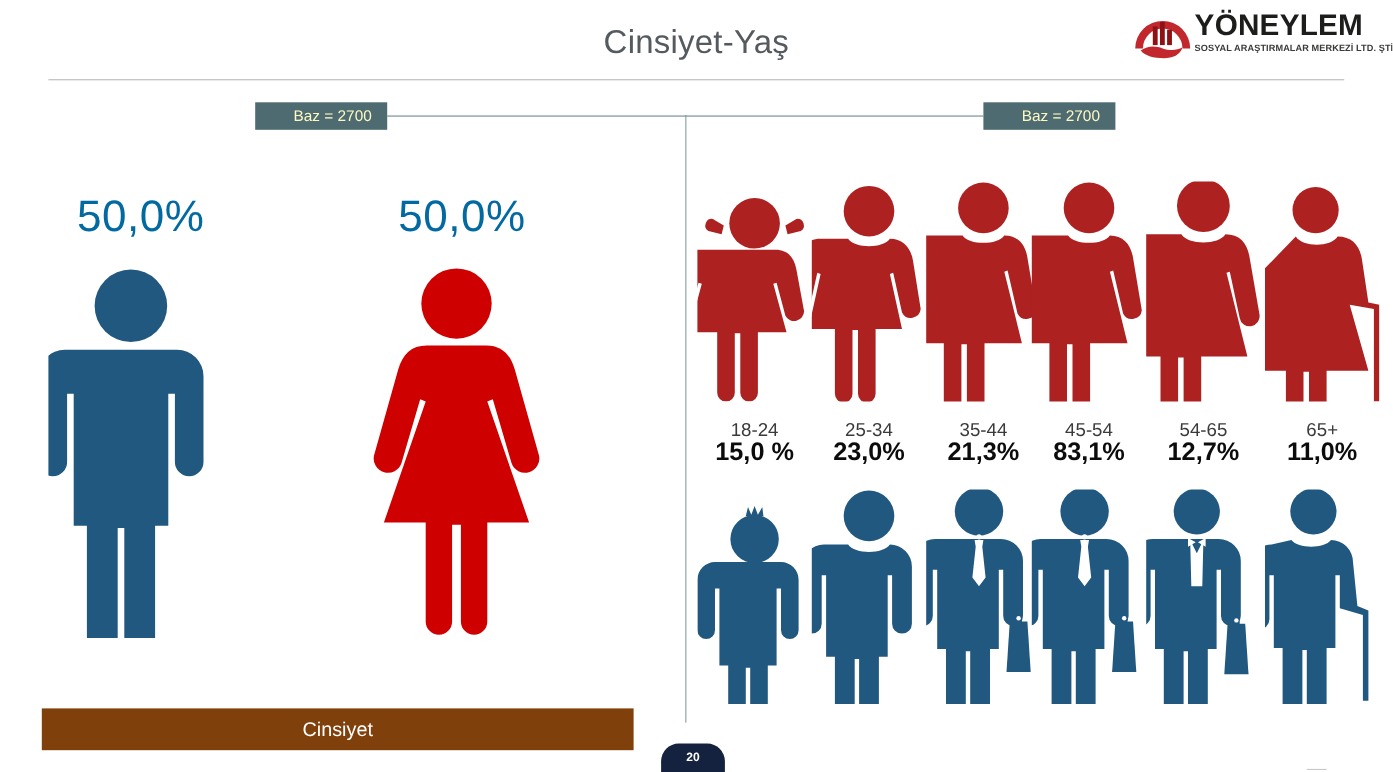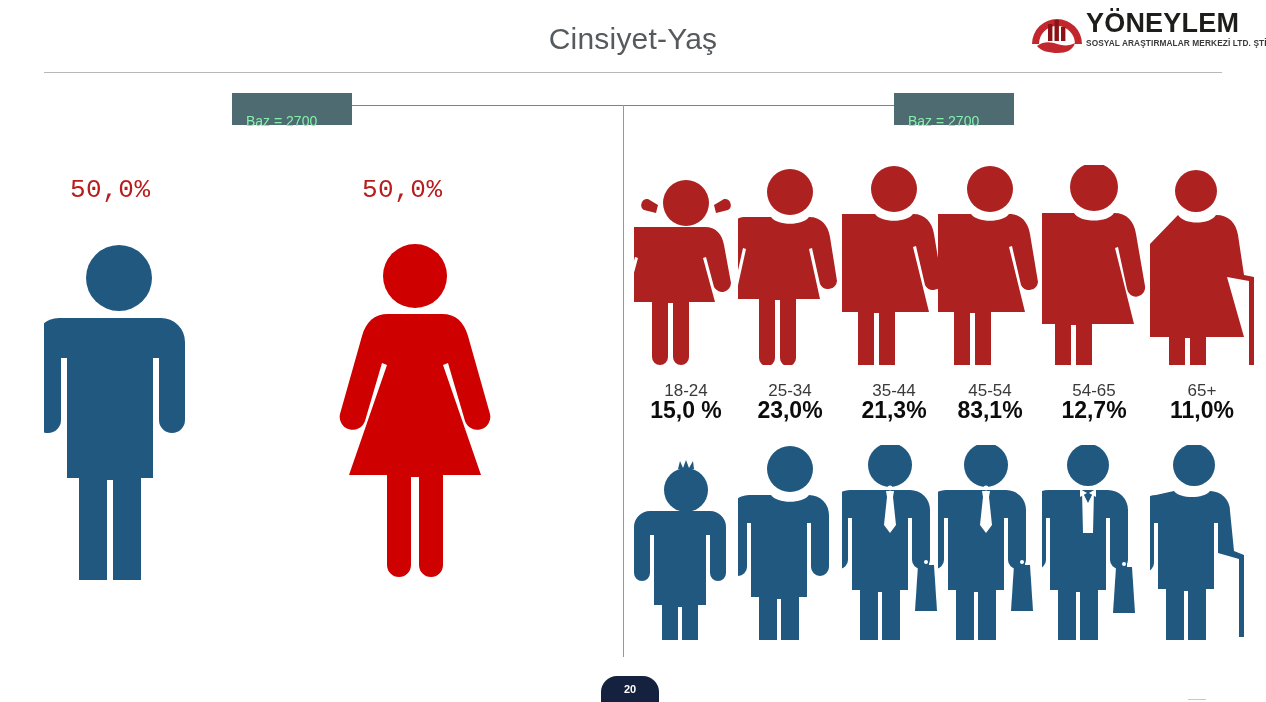--- a/index.html
+++ b/index.html
@@ -32,41 +32,40 @@
     letter-spacing: .2px; line-height: 29px; white-space: nowrap;
   }
   .logo-sub {
     font-size: 8.3px; font-weight: 700; color: #3a3a38;
     letter-spacing: .1px; line-height: 11px; white-space: nowrap;
   }
 
   
   .baz {
     position: absolute; height: 25px; line-height: 25px;
-    background: #4d6b70; color: #86efac;
-    font-size: 14px; text-align: left; padding: 16px 14px;
+    background: #4d6b70; color: #fef9c3;
+    font-size: 14px; text-align: right; padding: 0 14px;
   }
   .baz-left  { left: 232px; top: 93px; width: 120px; }
   .baz-right { left: 894px; top: 93px; width: 120px; }
   .baz-line {
     position: absolute; top: 105px; height: 1px; background: #6f8a8e;
   }
   .baz-line-left  { left: 352px; width: 272px; }
   .baz-line-right { left: 623px; width: 271px; }
 
   .center-divider {
     position: absolute; left: 623px; top: 105px;
     width: 1px; height: 552px; background: #8b9da0;
   }
 
   
   .pct-big {
-    position: absolute; font-size: 26px; font-weight: 400; color: #b91c1c;
+    position: absolute; font-size: 40px; font-weight: 400; color: #0369a1;
     letter-spacing: .5px;
-    font-family: Liberation Mono, monospace;
   }
   .pct-male   { left: 70px;  top: 175px; }
   .pct-female { left: 362px; top: 175px; }
 
   .fig-male-big   { position: absolute; left: 44px;  top: 240px; width: 150px; height: 340px; }
   .fig-female-big { position: absolute; left: 328px; top: 240px; width: 175px; height: 340px; }
 
   
   .age-col { position: absolute; width: 104px; }
   .age-women { position: absolute; top: 165px; height: 200px; width: 104px; }
@@ -300,17 +299,18 @@
     <div class="age-men">
       <svg viewBox="0 0 104 195" width="104" height="195">
         <g fill="#215880">
           <circle cx="44" cy="20" r="21"></circle>
           <path d="M24 46 c6 8 30 8 36 0 a20 20 0 0 1 20 20 l4 40 l10 4 l0 82 h-5 l0 -78 l-21 -6 v-30 h-4 v66 h-8 v76 a9 9 0 0 1 -18 0 v-74 h-4 v74 a9 9 0 0 1 -18 0 v-76 h-8 v-66 h-4 v40 a9 9 0 0 1 -18 0 v-48 a20 20 0 0 1 20 -20 z"></path>
         </g>
       </svg>
     </div>
   </div>
 
+  <div class="band band-left">Cinsiyet</div>
 
   <div class="page-chip">20</div>
   <div class="corner-tick"></div>
 
 </div>
 
 </body></html>

